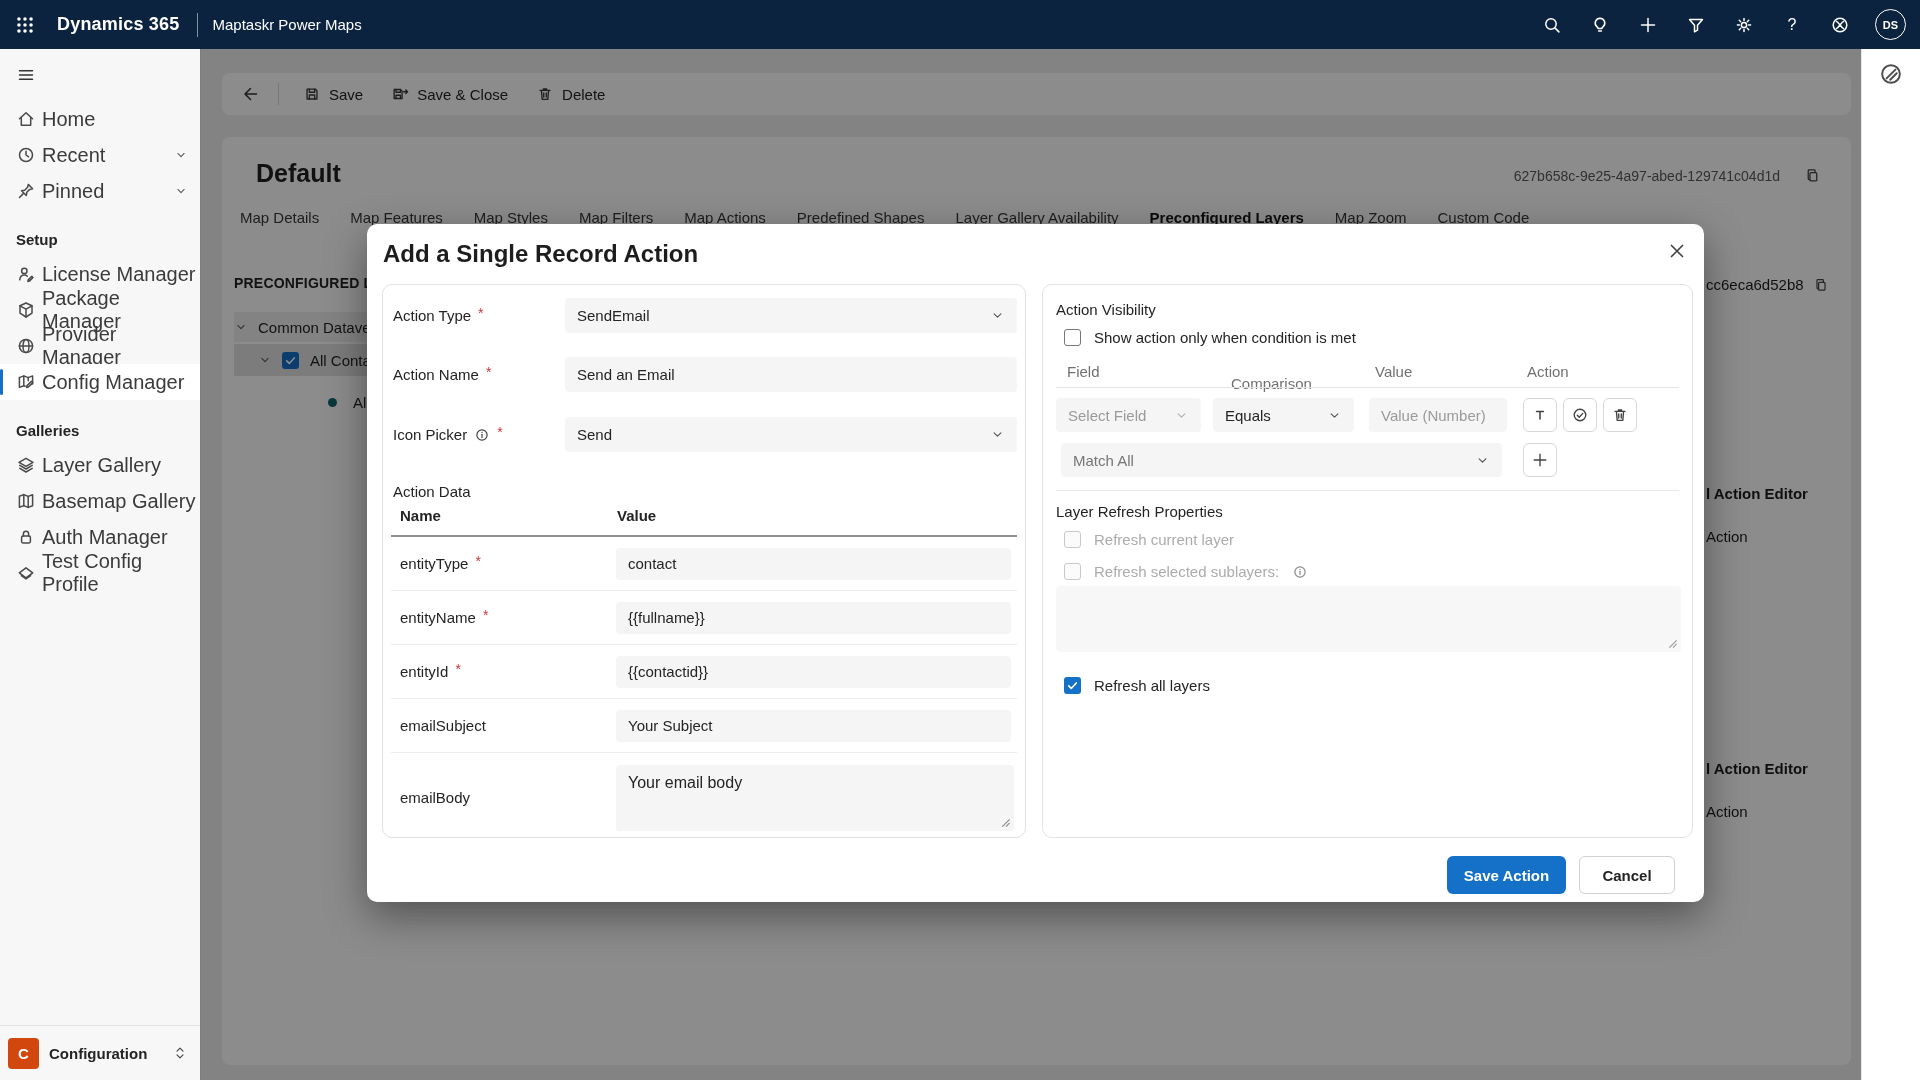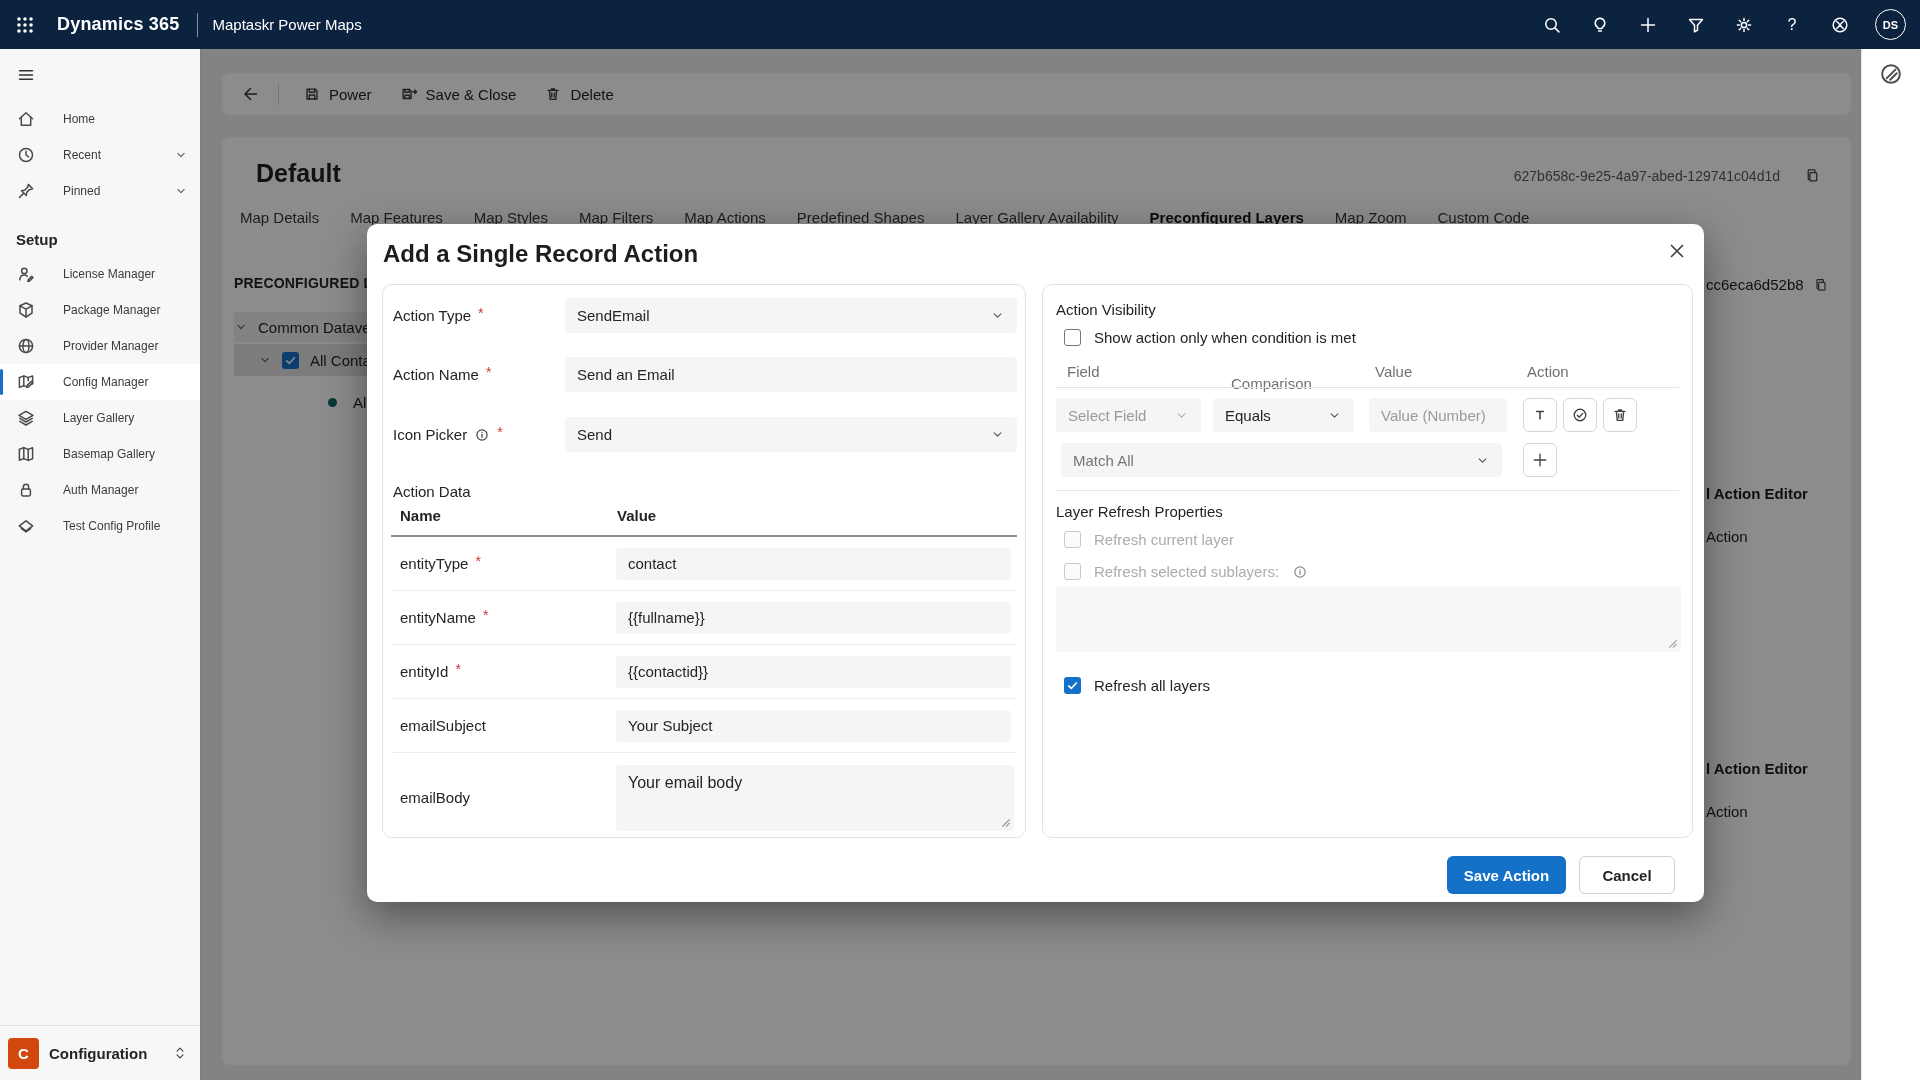--- a/index.html
+++ b/index.html
@@ -21,21 +21,21 @@
   .avatar{width:29px;height:29px;border-radius:50%;border:1.5px solid #fff;display:flex;align-items:center;
     justify-content:center;font-size:11px;font-weight:700;margin-left:6px;}
 
   
   .sidebar{position:absolute;top:49px;left:0;width:200px;bottom:0;background:#f7f7f7;z-index:150;
     border-right:1px solid #e4e4e4;}
   .hamburger{padding:16px 0 8px 16px;color:#333;cursor:pointer;width:22px;}
   .nav{padding-top:4px;}
   .nav-item{height:36px;display:flex;align-items:center;padding-left:16px;cursor:pointer;color:#3b3b3b;position:relative;}
   .nav-item .icn{color:#4a4a4a;}
-  .nav-item .lbl{margin-left:27px;font-size:12px;}
+  .nav-item .lbl{margin-left:6px;font-size:20px;}
   .nav-item .chev{margin-left:auto;margin-right:12px;width:14px;height:14px;color:#555;}
   .nav-item.selected{background:#fff;}
   .nav-item.selected::before{content:"";position:absolute;left:0;top:5px;bottom:5px;width:3px;background:#1570c8;border-radius:2px;}
   .nav-group{padding:22px 0 8px 16px;font-size:15px;font-weight:700;color:#242424;}
   .env{position:absolute;left:0;right:0;bottom:0;height:54px;border-top:1px solid #e1e1e1;background:#f7f7f7;
     display:flex;align-items:center;padding:0 12px 0 8px;cursor:pointer;}
   .env-badge{width:31px;height:31px;border-radius:4px;background:#d1470e;color:#fff;display:flex;align-items:center;
     justify-content:center;font-weight:700;font-size:15px;}
   .env-label{margin-left:10px;font-weight:700;font-size:15px;}
   .env .chev{margin-left:auto;width:16px;height:16px;color:#444;}
@@ -294,20 +294,21 @@
         <div class="nav-item selected">
           <span class="icn ">
             <svg viewBox="0 0 20 20" fill="none" stroke="currentColor" stroke-width="1.5" stroke-linecap="round" stroke-linejoin="round">
               <path d="M3.4 5.6l4.4-1.7 4.4 1.7 4.4-1.7v8l-1.2.5"></path>
               <path d="M7.8 3.9v9.2M12.2 5.6v3.2M3.4 5.6v9.8l4.4-1.7 1.4.6"></path>
               <path d="M11 13.6l4.4-4.4 1.4 1.4-4.4 4.4-1.8.4z"></path>
             </svg>
           </span>
           <span class="lbl">Config Manager</span>
         </div>
+        <div class="nav-group">Galleries</div>
         <div class="nav-item">
           <span class="icn ">
             <svg viewBox="0 0 20 20" fill="none" stroke="currentColor" stroke-width="1.5" stroke-linecap="round" stroke-linejoin="round">
               <path d="M10 3.3l7 4-7 4-7-4z"></path>
               <path d="M3.8 10.4L10 14l6.2-3.6M3.8 13.4L10 17l6.2-3.6"></path>
             </svg>
           </span>
           <span class="lbl">Layer Gallery</span>
         </div>
         <div class="nav-item">
@@ -361,21 +362,21 @@
       </div>
       <div class="cmd-div"></div>
       <div id="cmd-buttons" style="display:flex;align-items:center;">
           <div class="cmd-btn">
             <span class="icn ">
               <svg viewBox="0 0 20 20" fill="none" stroke="currentColor" stroke-width="1.5" stroke-linecap="round" stroke-linejoin="round">
                 <path d="M4.5 4.5h9l2 2v9h-11z"></path>
                 <path d="M7 4.5v3.6h6V4.5M7 15.5v-4.4h6v4.4"></path>
               </svg>
             </span>
-            <span>Power</span>
+            <span>Save</span>
           </div>
           <div class="cmd-btn">
             <span class="icn ">
               <svg viewBox="0 0 20 20" fill="none" stroke="currentColor" stroke-width="1.5" stroke-linecap="round" stroke-linejoin="round">
                 <path d="M3.5 5h7l1.8 1.8V15h-8.8z"></path>
                 <path d="M5.5 5v3h5V5M5.5 15v-3.6h5V15"></path>
                 <path d="M14 7.5h4.2M16.4 5.4l2 2.1-2 2.1"></path>
               </svg>
             </span>
             <span>Save &amp; Close</span>

